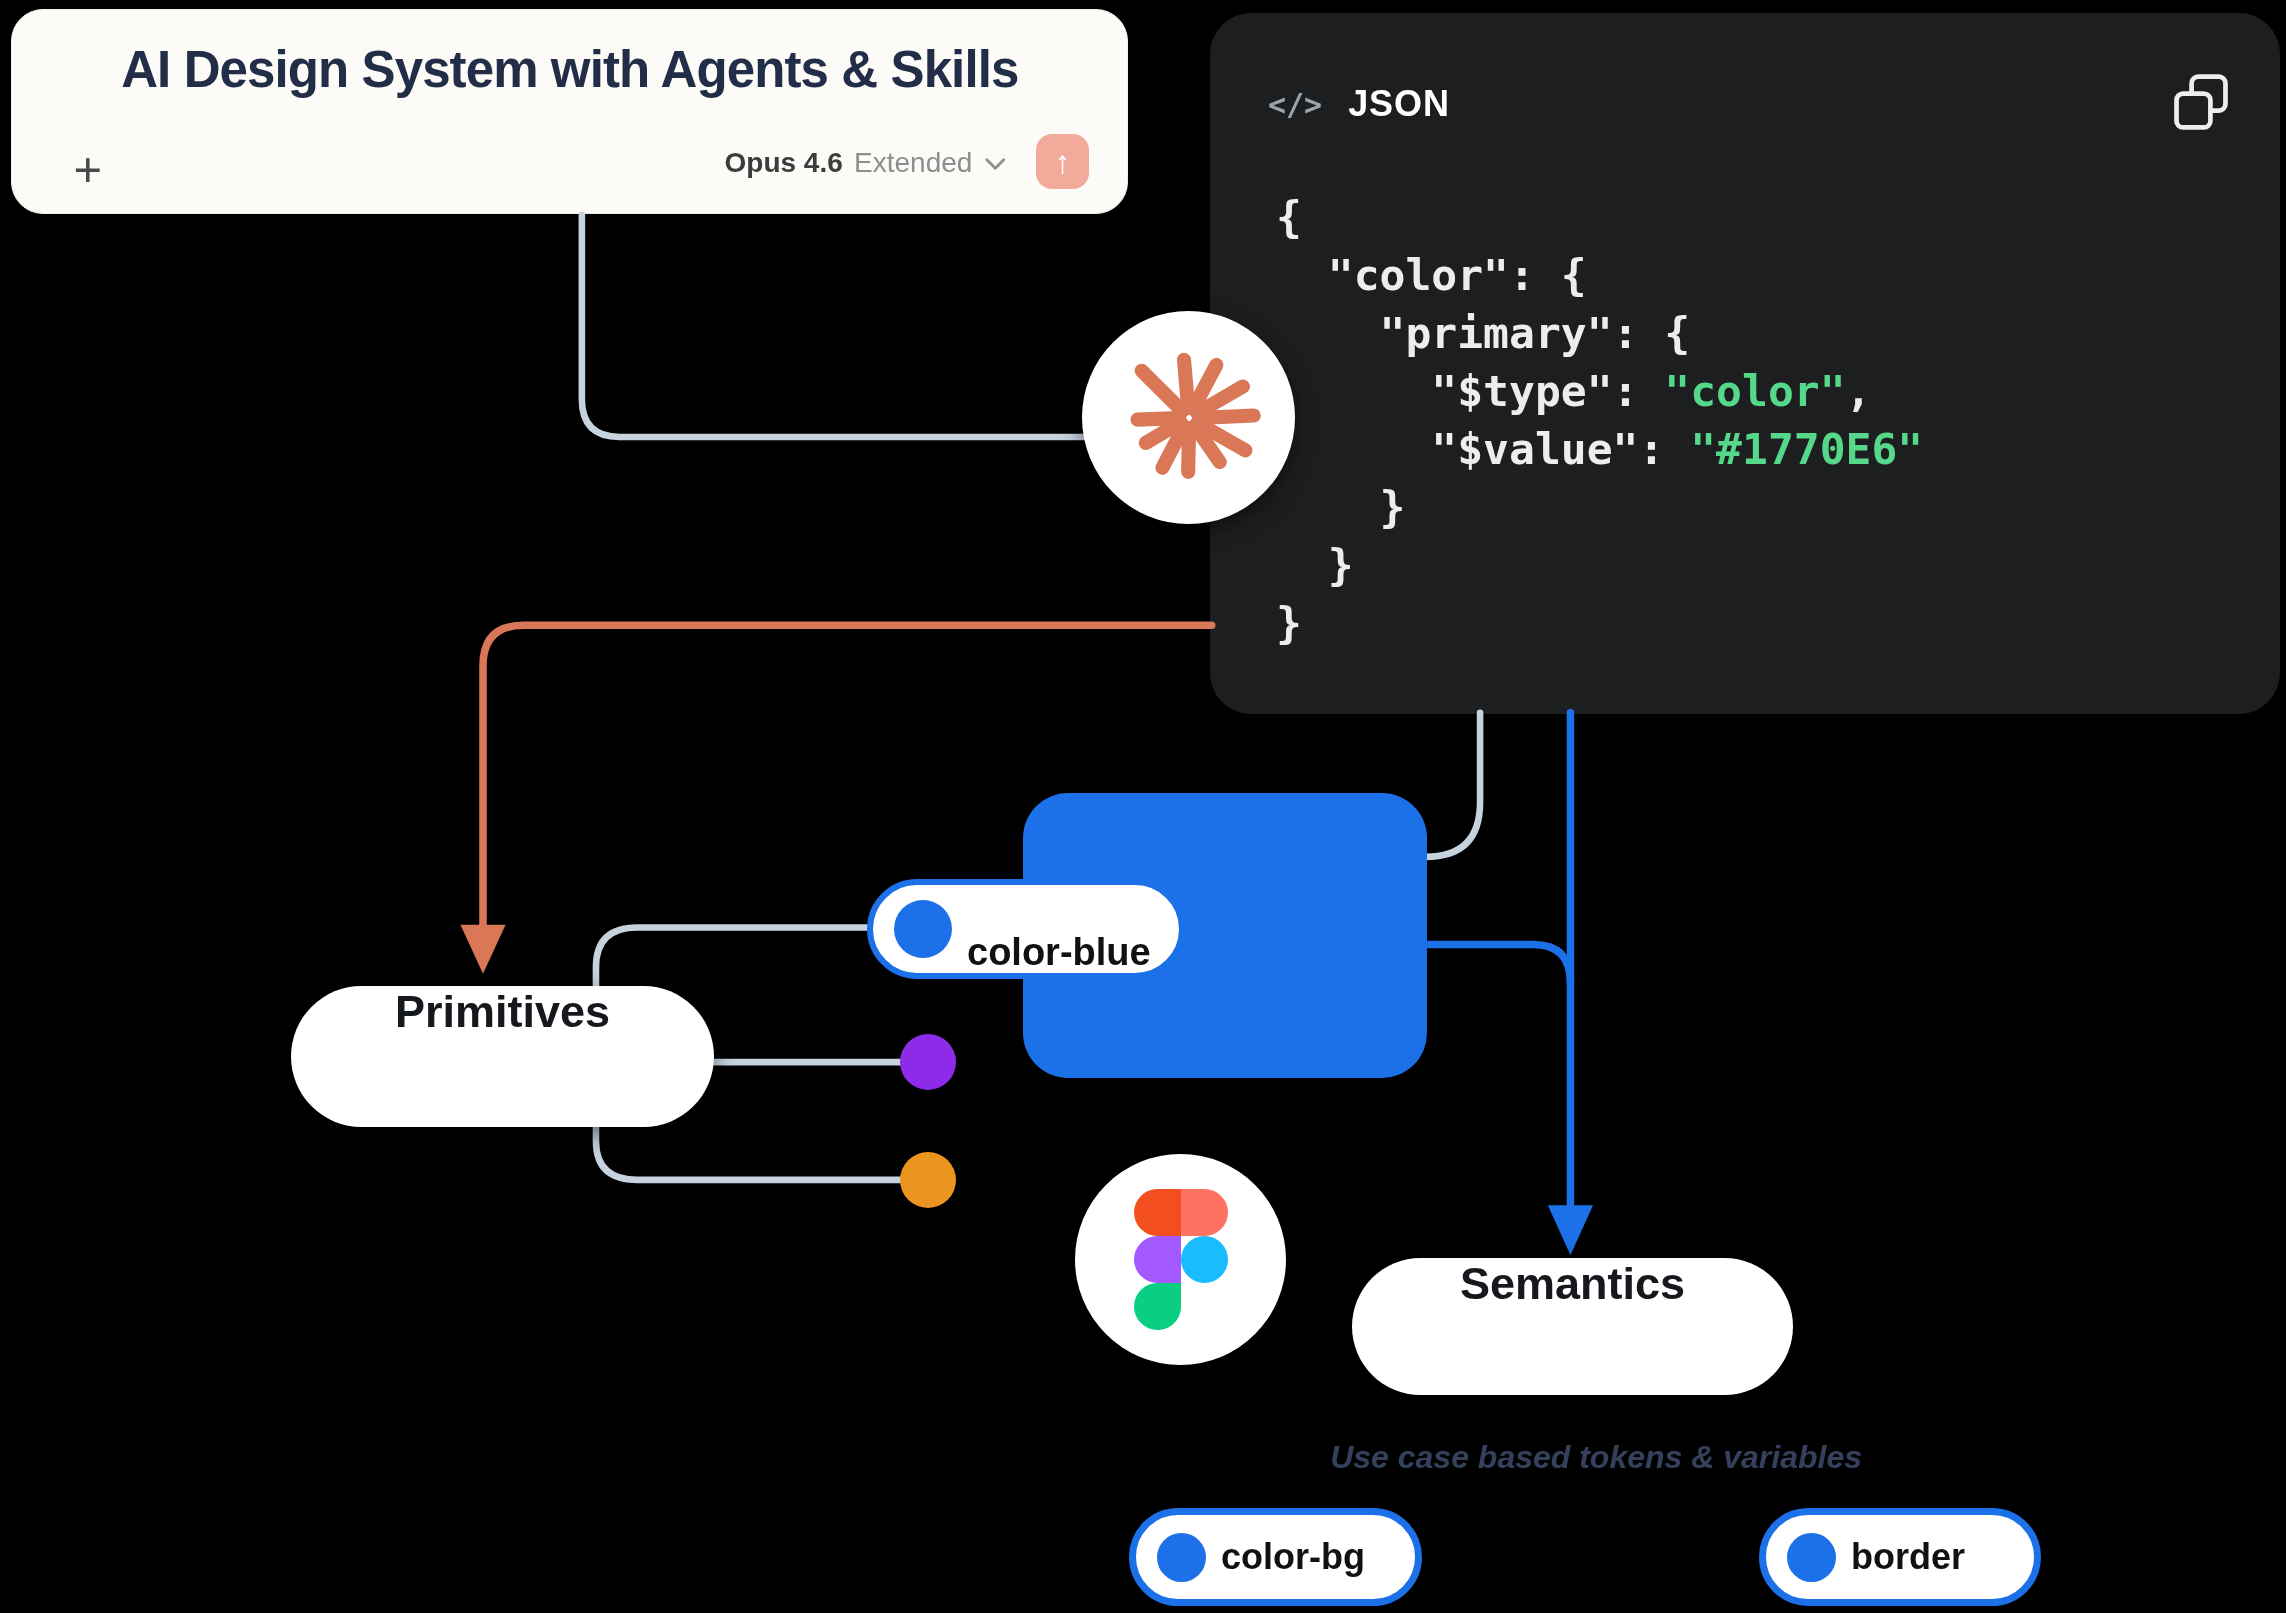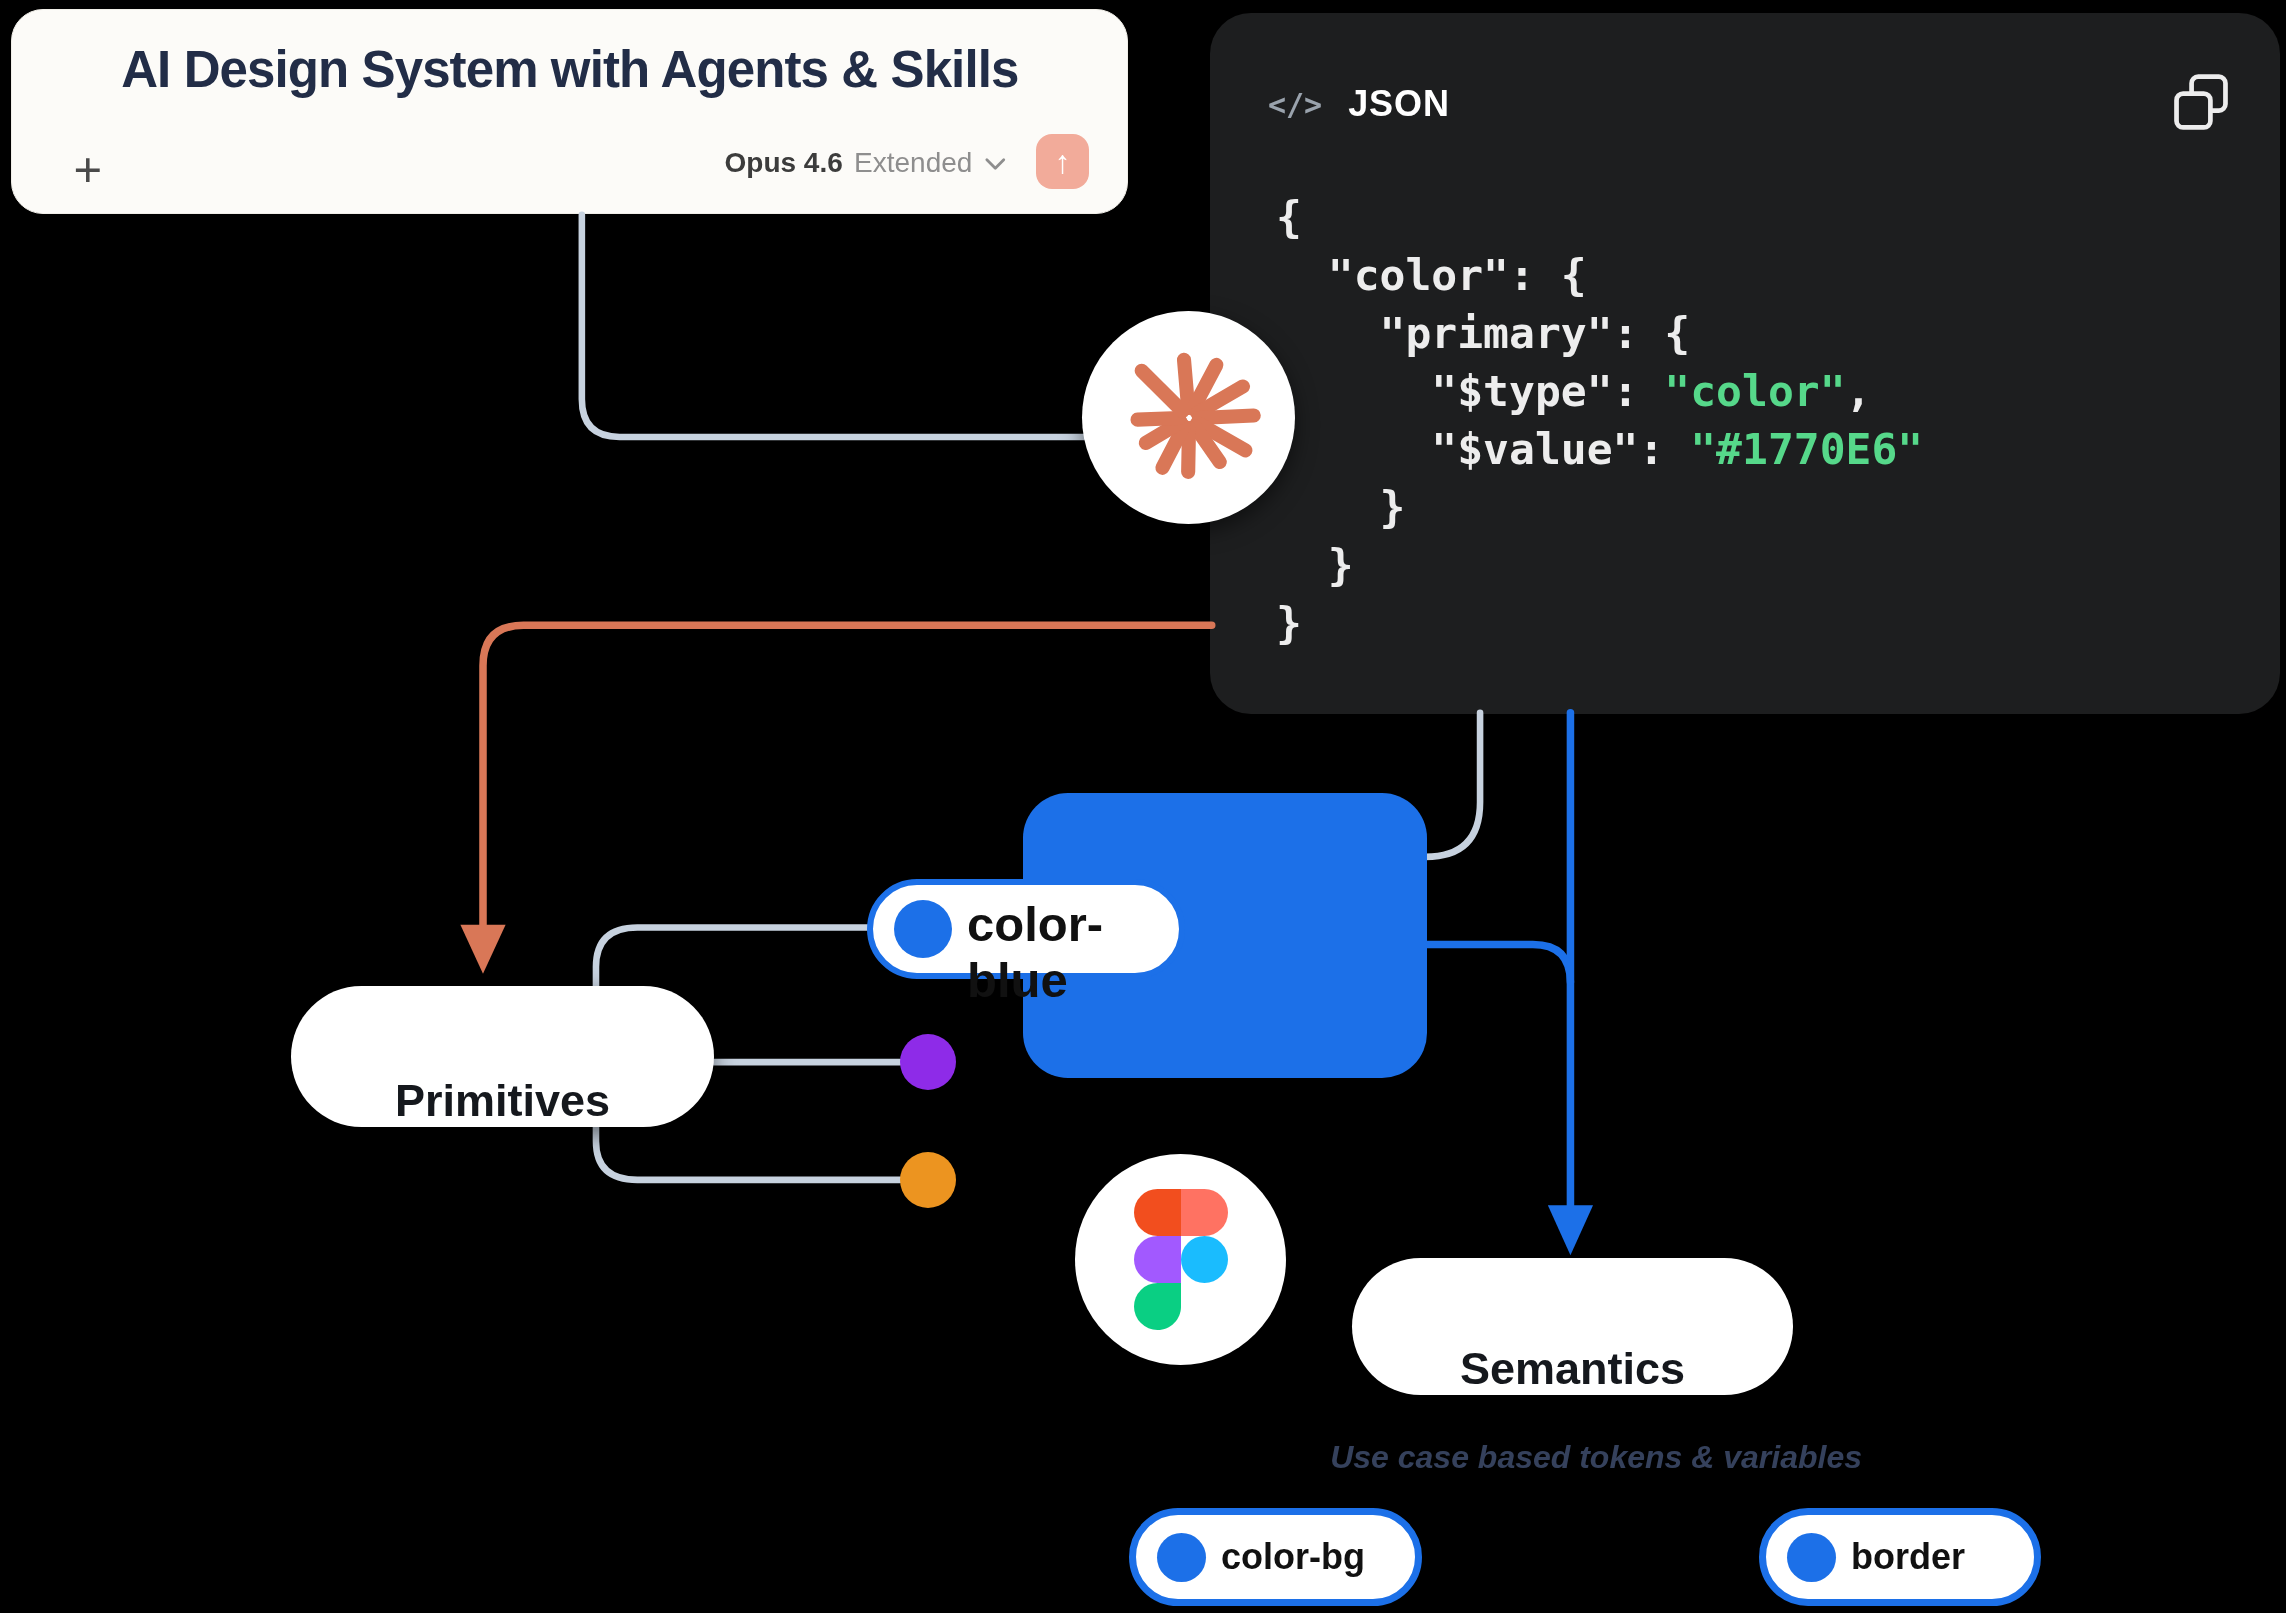--- a/index.html
+++ b/index.html
@@ -36,33 +36,33 @@
   .tok-g{color:#56D88A;}
 
   
   .blue-rect{position:absolute;left:1023px;top:793px;width:404px;height:285px;
     background:#1C70E8;border-radius:45px;}
   .badge{position:absolute;background:#fff;border-radius:50%;
     display:flex;align-items:center;justify-content:center;box-shadow:0 7.5px 21px rgba(0,0,0,.5);}
   .claude-badge{left:1082px;top:311px;width:213px;height:213px;}
   .figma-badge{left:1075px;top:1154px;width:211px;height:211px;}
 
-  .pill{position:absolute;background:#fff;border-radius:941px;display:flex;align-items:flex-end;
+  .pill{position:absolute;background:#fff;border-radius:941px;display:flex;align-items:flex-start;
     justify-content:center;box-shadow:0 7.5px 21px rgba(0,0,0,.5);box-sizing:border-box;}
   .primitives-pill{left:291px;top:986px;width:423px;height:141px;}
   .semantics-pill{left:1352px;top:1258px;width:441px;height:137px;}
   .node-label{font-size:45px;font-weight:bold;color:#15181D;}
 
   .chip{position:absolute;background:#fff;border:7.5px solid #1C70E8;border-radius:941px;
     display:flex;align-items:center;box-sizing:border-box;padding-left:21px;gap:15px;}
   .chip-dot{width:49px;height:49px;border-radius:50%;background:#1C70E8;flex:0 0 auto;}
   .chip-label{font-size:36px;font-weight:bold;color:#111;}
   .color-blue-chip{left:867px;top:879px;width:318px;height:100px;border-width:6.6px;}
   .color-blue-chip .chip-dot{width:58px;height:58px;}
-  .color-blue-chip .chip-label{font-size:49px;margin-top:46px;}
+  .color-blue-chip .chip-label{font-size:38px;margin-top:46px;}
   .chip-bg{left:1129px;top:1508px;width:293px;height:98px;}
   .chip-text{left:1440px;top:1508px;width:293px;height:98px;}
   .chip-border{left:1759px;top:1508px;width:282px;height:98px;}
 
   .dot{position:absolute;width:56px;height:56px;border-radius:50%;}
   .purple-dot{left:900px;top:1034px;background:#8E2BE8;}
   .orange-dot{left:900px;top:1152px;background:#EC9420;}
 
   .caption{position:absolute;left:1316px;top:1439px;width:546px;text-align:right;
     font-size:32px;font-style:italic;font-weight:bold;color:#35415C;}

